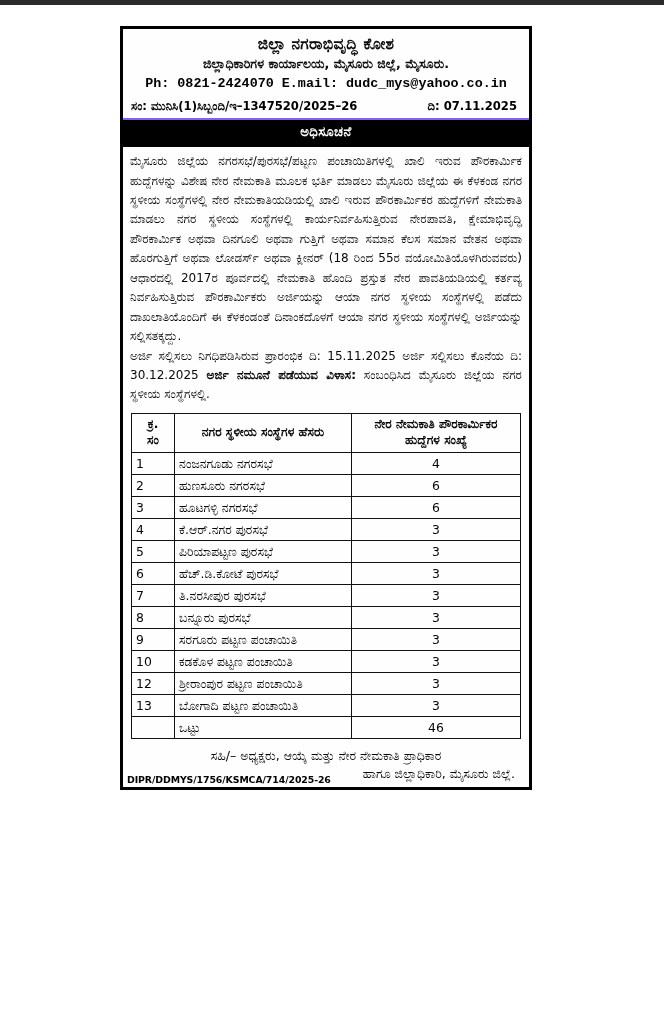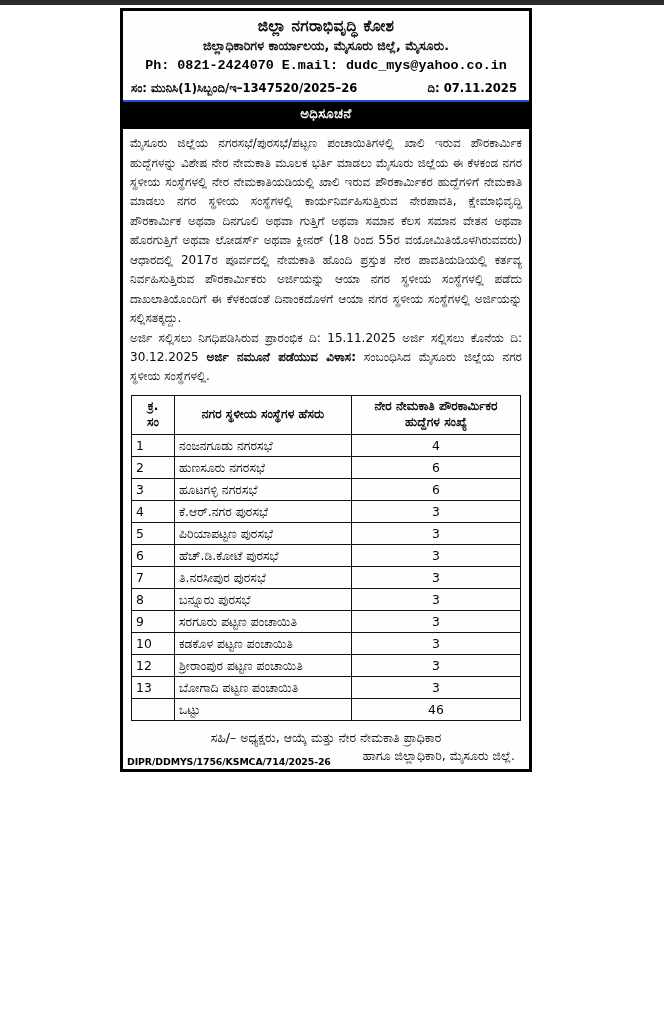--- a/index.html
+++ b/index.html
@@ -18,21 +18,21 @@
   .top-band {
     position: absolute;
     top: 0; left: 0;
     width: 664px;
     height: 5px;
     background: #2b2b2b;
   }
   .page {
     position: absolute;
     left: 120px;
-    top: 8px;
+    top: 26px;
     width: 412px;
     box-sizing: border-box;
     border: 3px solid #000;
     background: #fefefe;
     padding: 0;
   }
   .masthead {
     padding: 6px 6px 3px 6px;
     text-align: center;
   }
@@ -72,21 +72,21 @@
   .ref-date { text-align: right; padding-right: 4px; }
 
   .banner {
     background: #000000;
     color: #ffffff;
     text-align: center;
     font-size: 13.2px;
     font-weight: bold;
     padding: 4px 0 5px 0;
     letter-spacing: .4px;
-    border-top: 2px solid #1d4ed8;
+    border-top: 2px solid #8b5cf6;
     border-bottom: 2px solid #000;
   }
 
   .body-text {
     padding: 5px 7px 2px 7px;
     font-size: 12px;
     line-height: 1.62;
     text-align: justify;
     text-justify: inter-word;
     color: #080808;

